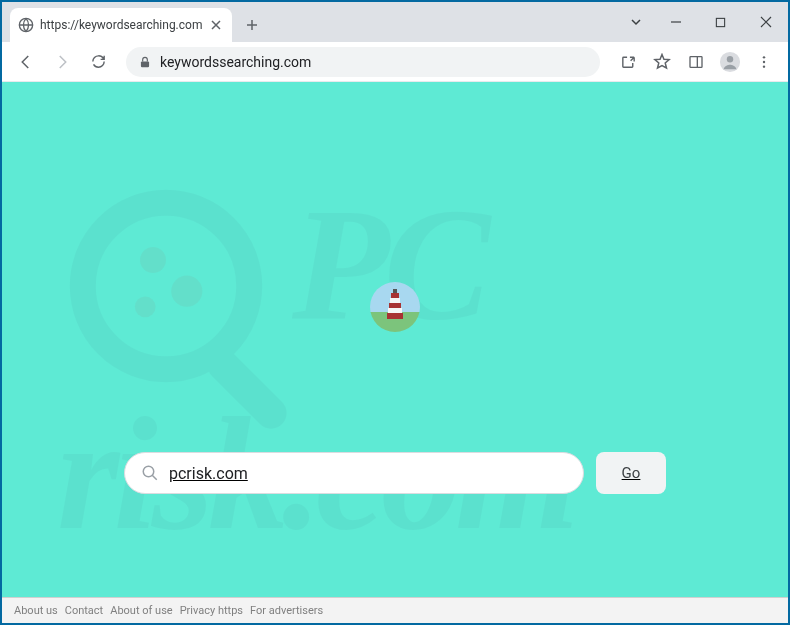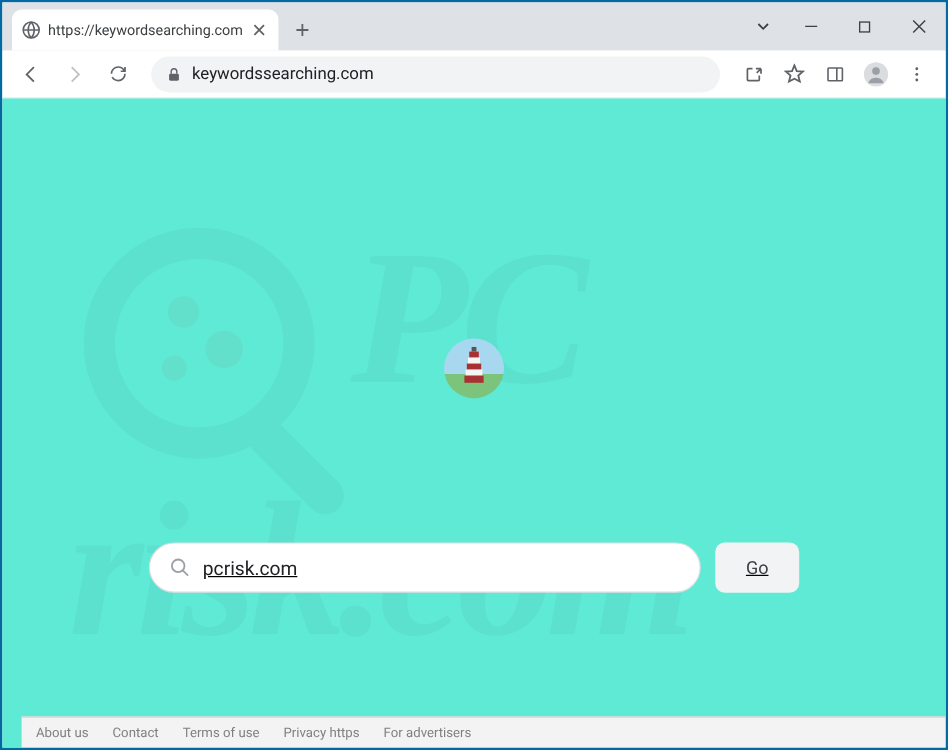--- a/index.html
+++ b/index.html
@@ -40,21 +40,21 @@
 .logo-circle { width: 50px; height: 50px; border-radius: 50%; background: linear-gradient(to bottom, #a8d8f0 0%, #a8d8f0 60%, #7cc47c 60%, #7cc47c 100%); position: relative; overflow: hidden; display:flex; align-items:center; justify-content:center; }
 
 
 .search-row { position: absolute; left: 50%; top: 370px; transform: translateX(-50%); display: flex; gap: 12px; align-items: center; text-decoration: underline; }
 .search-box { width: 460px; height: 42px; border: 1px solid #dadce0; border-radius: 21px; display: flex; align-items: center; padding: 0 16px; gap: 10px; background: #fff; }
 .search-box .sicon { color: #9aa0a6; display: flex; }
 .search-input { flex: 1; border: none; outline: none; font-size: 16px; color: #202124; background: transparent; }
 .go-btn { width: 70px; height: 42px; background: #f1f3f4; border: none; border-radius: 8px; font-size: 15px; color: #3c4043; cursor: pointer; }
 
 
-.footer { position: absolute; left: 16px; right: 0; bottom: 0; height: 26px; background: #f3f3f3; border-top: 1px solid #d0d0d0; display: flex; align-items: center; padding: 0 12px; gap: 20px; }
+.footer { position: absolute; left: 0; right: 0; bottom: 0; height: 26px; background: #f3f3f3; border-top: 1px solid #d0d0d0; display: flex; align-items: center; padding: 0 12px; gap: 7px; }
 .footer a { font-size: 11px; color: #808080; text-decoration: none; cursor: pointer; }
 </style>
 </head>
 <body>
 
 <div class="browser-frame">
   <div class="titlebar">
     <div class="tab">
       <span class="favicon">
         <svg width="16" height="16" viewBox="0 0 24 24" fill="none" stroke="#5f6368" stroke-width="2">
@@ -194,18 +194,18 @@
             </svg>
         </span>
         <input class="search-input" value="pcrisk.com" style="">
       </div>
       <button class="go-btn">Go</button>
     </div>
 
     <div class="footer">
       <a>About us</a>
       <a>Contact</a>
-      <a>Terms of use</a>
+      <a>About of use</a>
       <a>Privacy https</a>
       <a>For advertisers</a>
     </div>
   </div>
 </div>
 
 </body></html>

